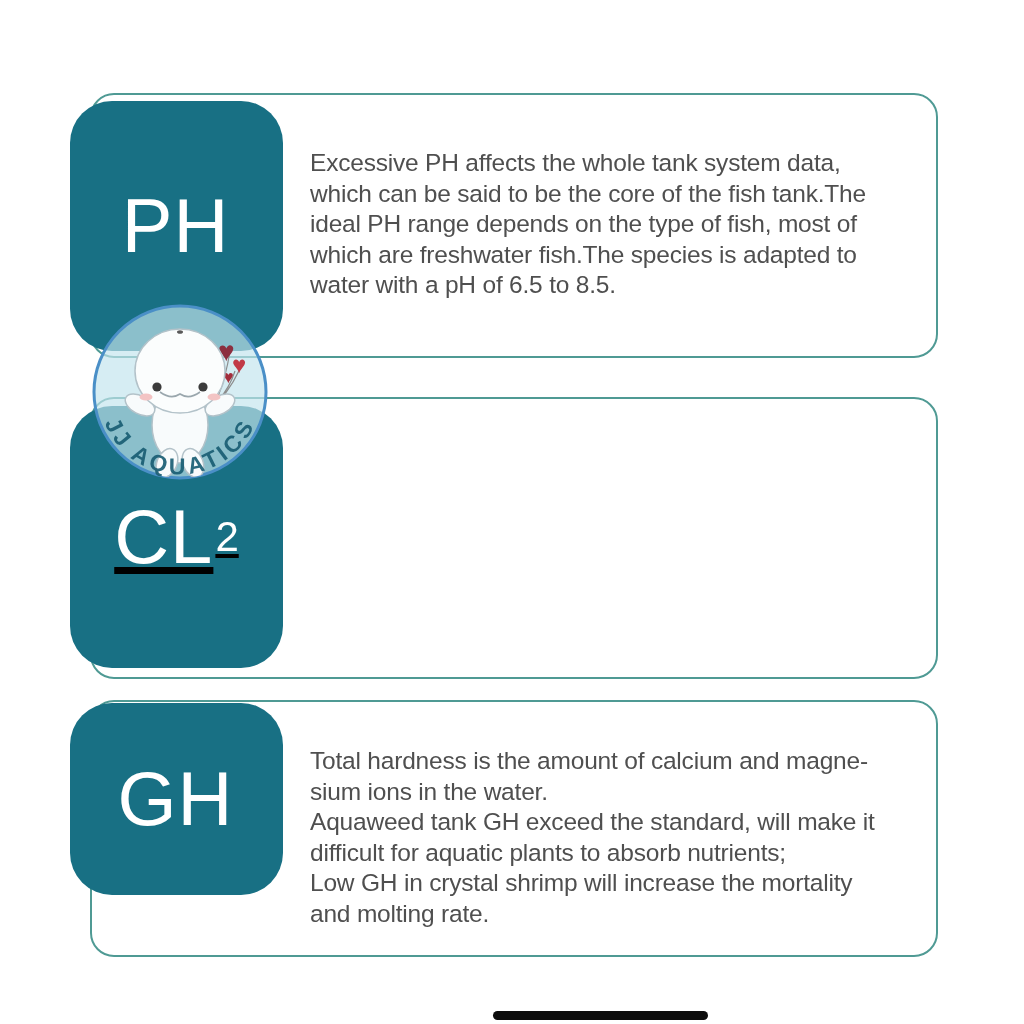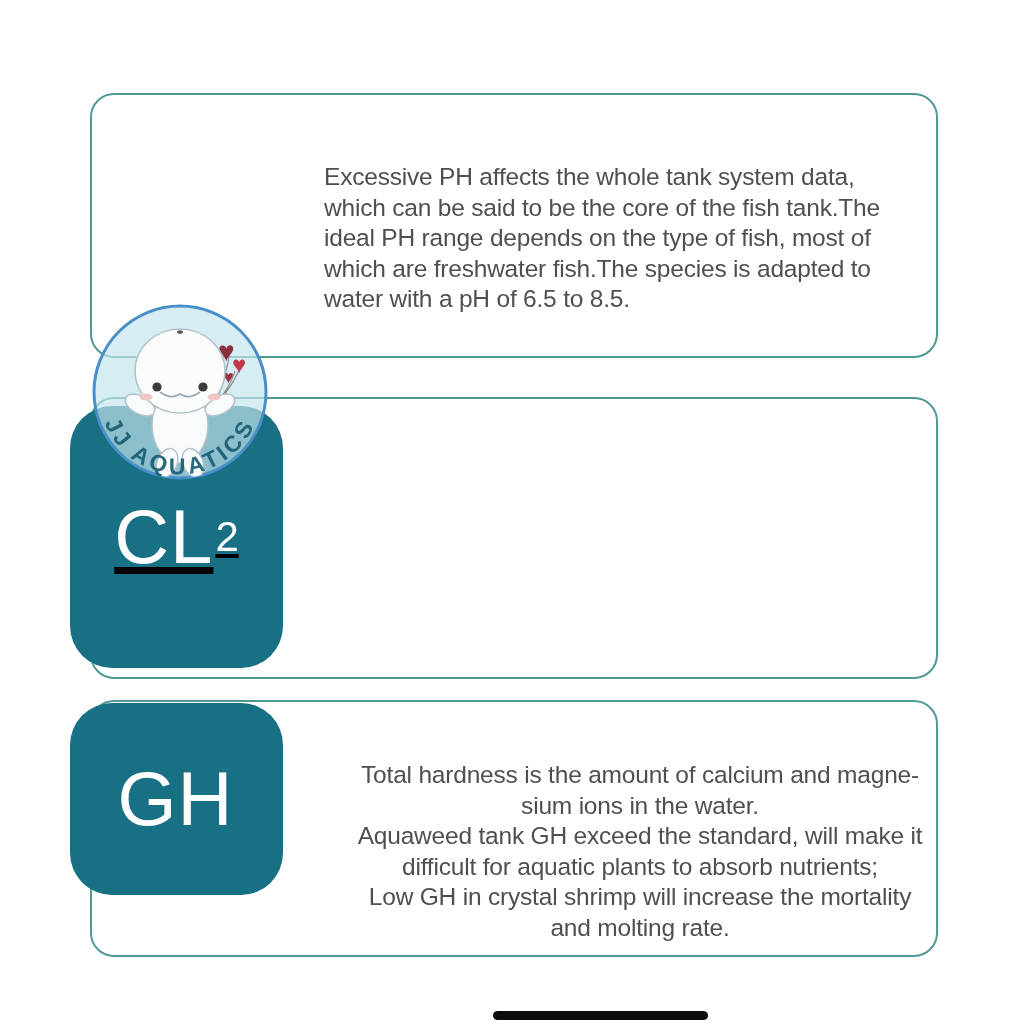--- a/index.html
+++ b/index.html
@@ -10,35 +10,39 @@
   .box1{top:93px;height:265px;}
   .box2{top:397px;height:282px;}
   .box3{top:700px;height:257px;}
   .tile{position:absolute;left:70px;width:213px;background:#187084;border-radius:42px;
         display:flex;align-items:center;justify-content:center;}
   .tile1{top:101px;height:250px;}
   .tile2{top:406px;height:262px;text-decoration:underline;}
   .tile3{top:703px;height:192px;}
   .tile-label{color:#ffffff;font-size:76px;font-weight:400;letter-spacing:1px;line-height:1;}
   .tile-sub{color:#ffffff;font-size:42px;font-weight:400;vertical-align:-4px;margin-left:2px;}
-  .desc{position:absolute;left:308px;width:632px;margin:16px;color:#4f4f4f;
+  .desc{position:absolute;left:308px;width:632px;margin:2px;color:#4f4f4f;
         font-size:24.5px;line-height:30.5px;letter-spacing:-0.2px;white-space:pre-line;}
   .desc1{top:146px;}
   .desc2{top:448px;}
-  .desc3{top:744px;text-align:center;}
+  .desc3{top:744px;}
   .watermark{position:absolute;left:80px;top:295px;width:200px;height:200px;}
   .home-bar{position:absolute;left:493px;top:1011px;width:215px;height:9px;
             border-radius:5px;background:#0c0c0c;}
 </style>
 </head>
 <body>
 
 <div class="canvas">
 
   <div class="box box1"></div>
+  <div class="tile tile1">
+    <span class="tile-label">PH</span>
+      <span class="tile-sub"></span>
+  </div>
   <p class="desc desc1">Excessive PH affects the whole tank system data,
 which can be said to be the core of the fish tank.The
 ideal PH range depends on the type of fish, most of
 which are freshwater fish.The species is adapted to
 water with a pH of 6.5 to 8.5.</p>
 
   <div class="box box2"></div>
   <div class="tile tile2">
     <span class="tile-label">CL</span>
       <span class="tile-sub">2</span>

